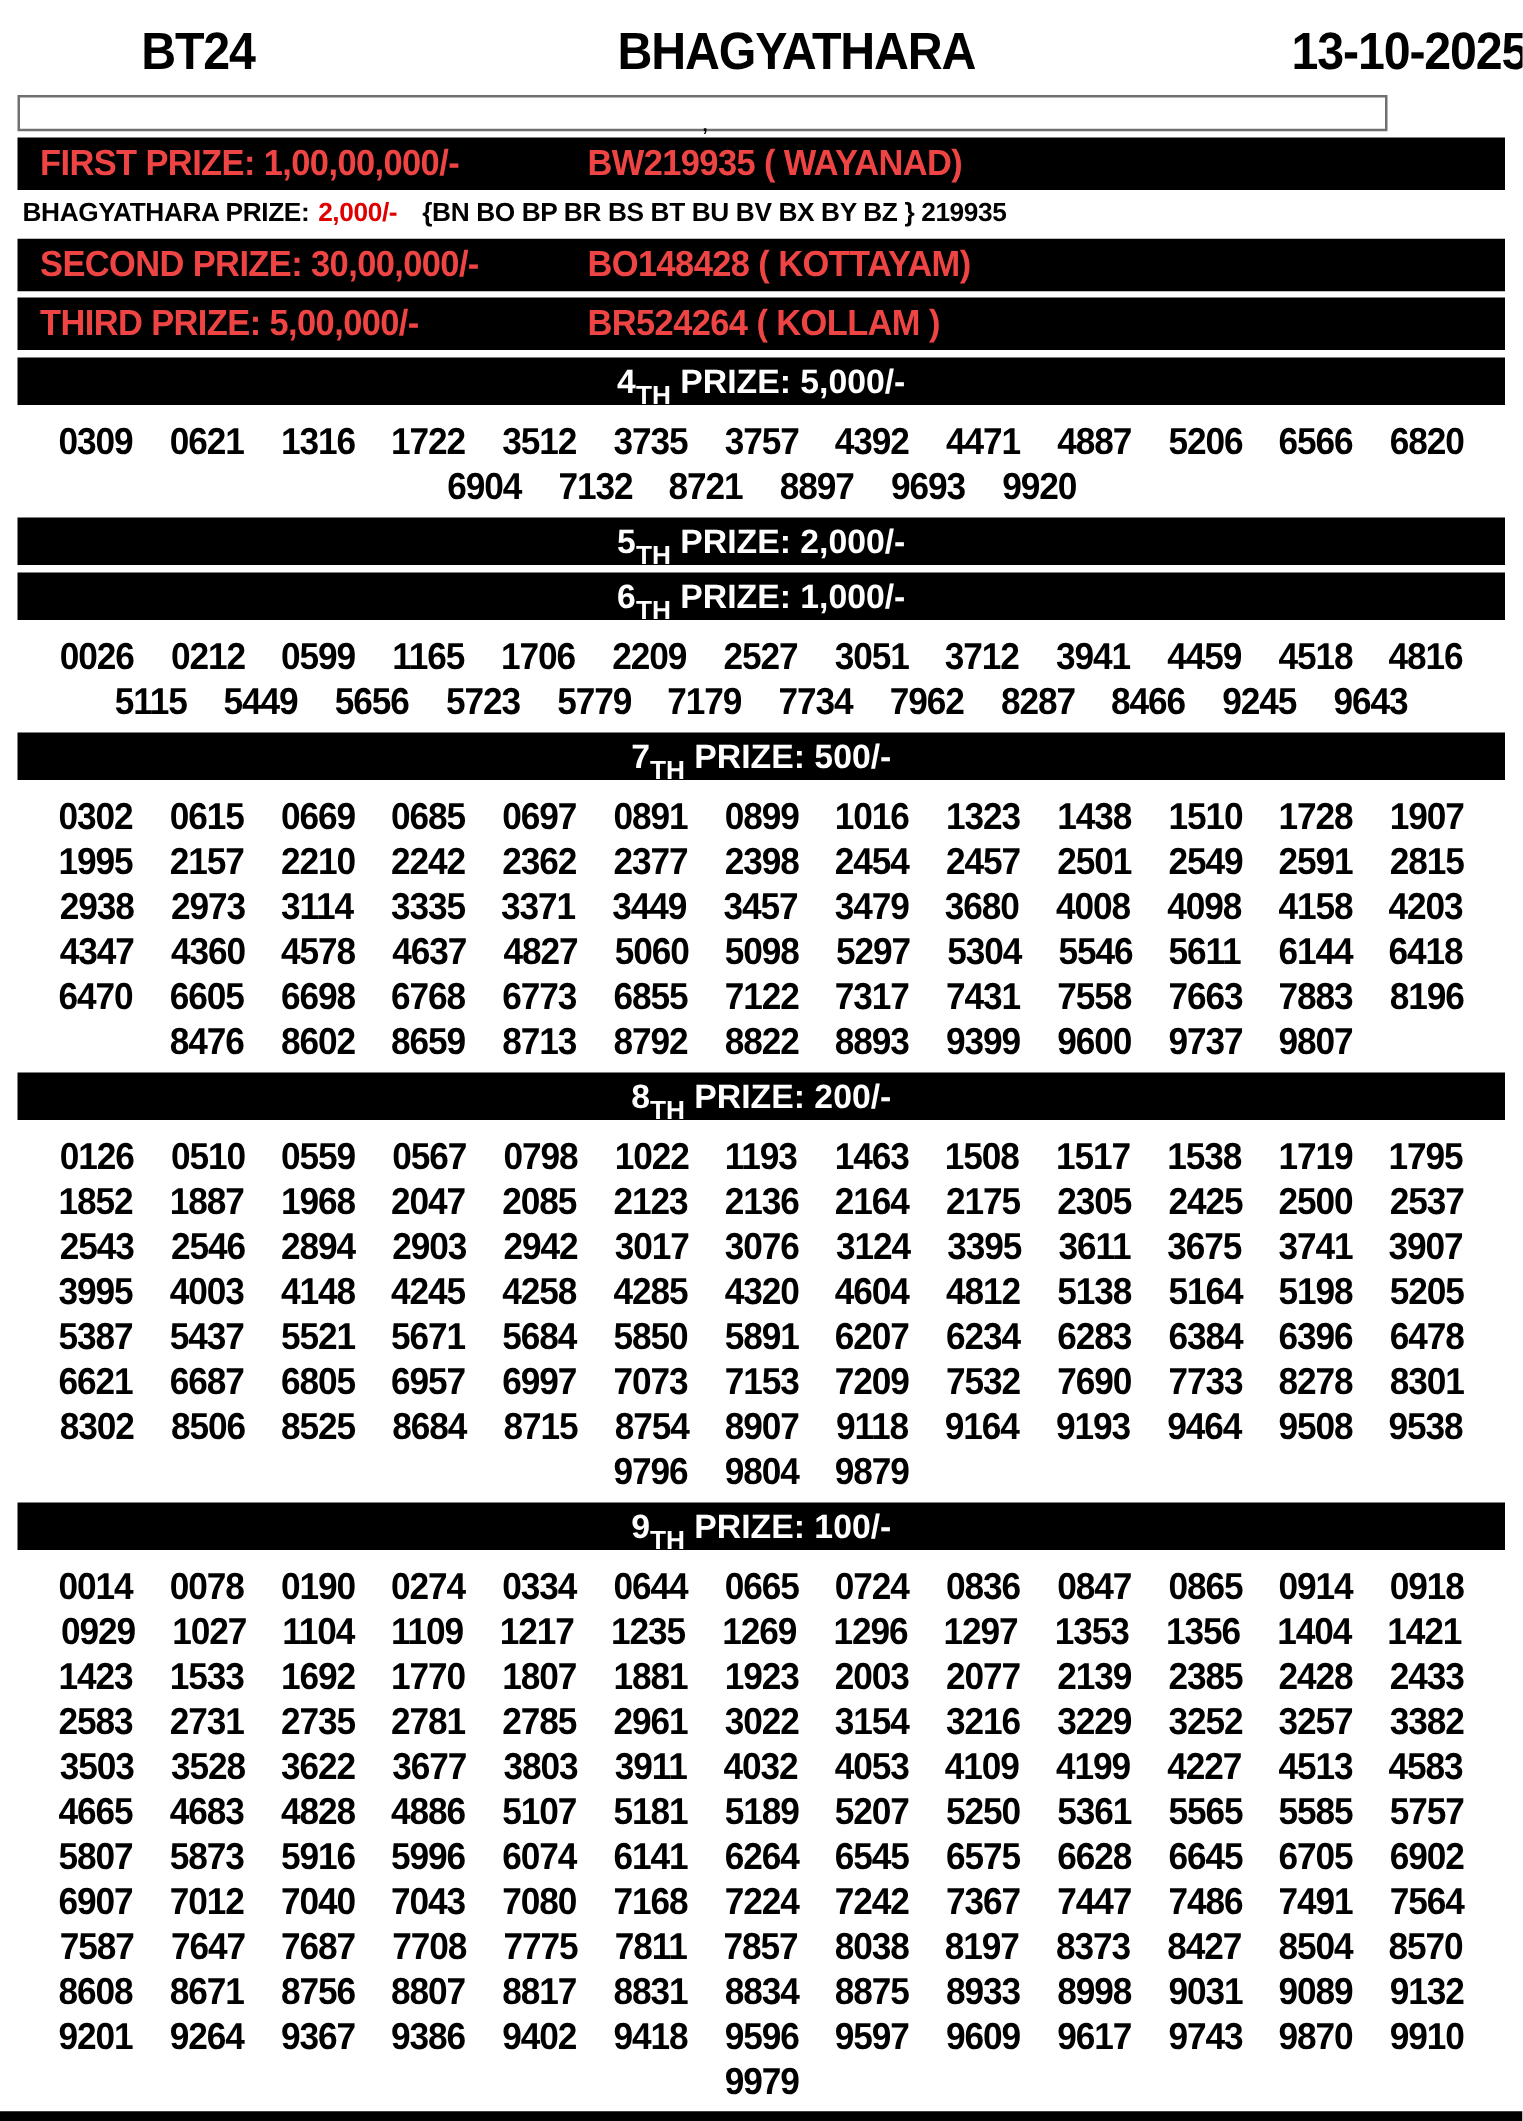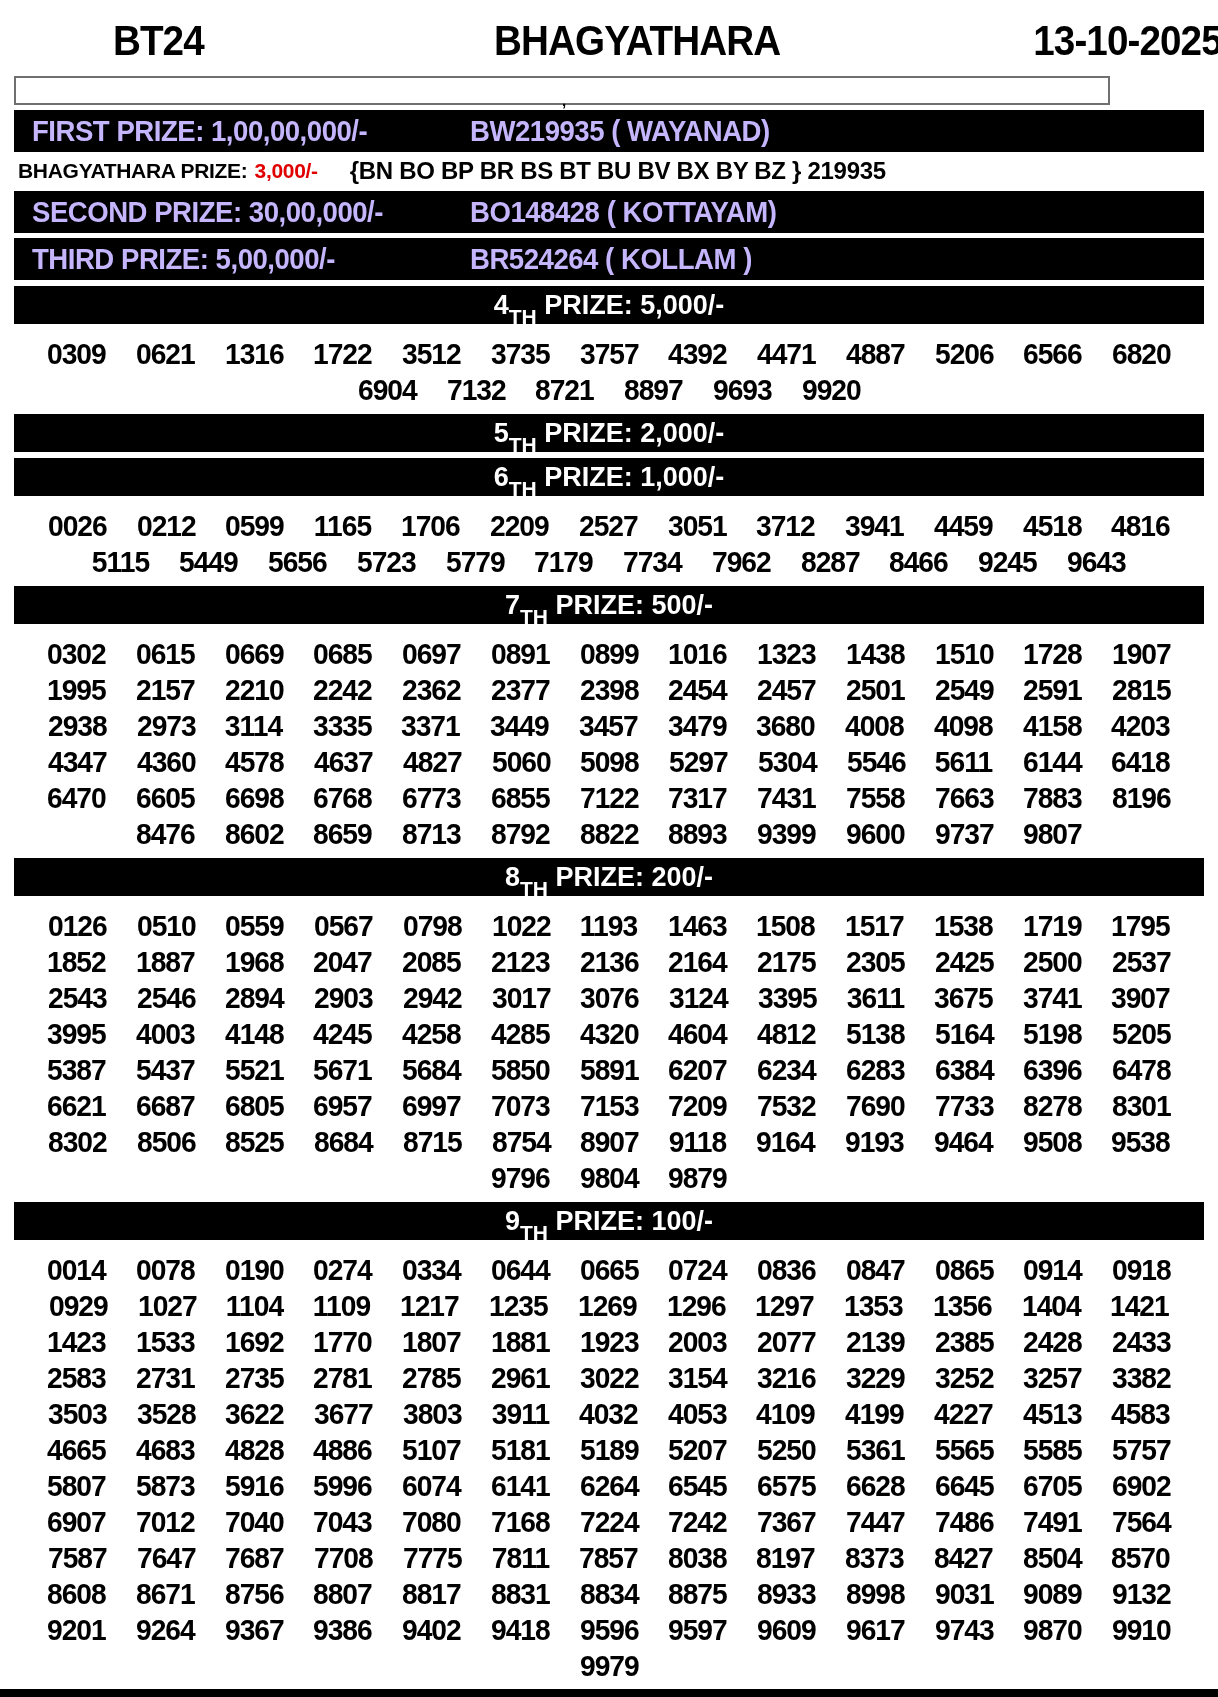--- a/index.html
+++ b/index.html
@@ -37,38 +37,38 @@
   .marquee-box .cursor-mark{
     position:absolute;
     left:50%;
     bottom:-6px;
     font-size:15px;
     font-weight:700;
   }
   .black-bar{
     margin:5px 14px 0 14px;
     background:#000;
-    color:#c4b5fd;
+    color:#ef4444;
     height:42px;
     display:flex;
     align-items:center;
     padding-left:18px;
   }
   .black-bar .bar-label{ width:438px; font-size:29px; letter-spacing:-0.5px; transform-origin:left center; transform:scaleX(0.95);}
   .black-bar .bar-ticket{ font-size:29px; letter-spacing:-0.5px; transform-origin:left center; transform:scaleX(0.95);}
   .consolation{
     margin:4px 14px 0 18px;
     height:30px;
     display:flex;
     align-items:center;
     font-size:21px;
     letter-spacing:-0.3px;
   }
   .consolation .c-amount{ margin-left:7px; }
-  .consolation .c-series{ margin-left:32px; font-size:24px; }
+  .consolation .c-series{ margin-left:20px; font-size:21px; }
   .tier-bar{
     margin:6px 14px 0 14px;
     background:#000;
     color:#fff;
     height:38px;
     display:flex;
     align-items:center;
     justify-content:center;
     font-size:27px;
   }
@@ -108,21 +108,21 @@
   <span class="cursor-mark">,</span>
 </div>
 
 <div class="black-bar">
   <span class="bar-label">FIRST PRIZE: 1,00,00,000/-</span>
   <span class="bar-ticket">BW219935 ( WAYANAD)</span>
 </div>
 
 <div class="consolation">
   <span>BHAGYATHARA PRIZE:</span>
-  <span class="c-amount" id="consolation-amount" style="color: rgb(224, 0, 0);">3,000/-</span>
+  <span class="c-amount" id="consolation-amount" style="color: rgb(224, 0, 0);">2,000/-</span>
   <span class="c-series">{BN BO BP BR BS BT BU BV BX BY BZ } 219935</span>
 </div>
 
 <div class="black-bar">
   <span class="bar-label">SECOND PRIZE: 30,00,000/-</span>
   <span class="bar-ticket">BO148428 ( KOTTAYAM)</span>
 </div>
 
 <div class="black-bar">
   <span class="bar-label">THIRD PRIZE: 5,00,000/-</span>

